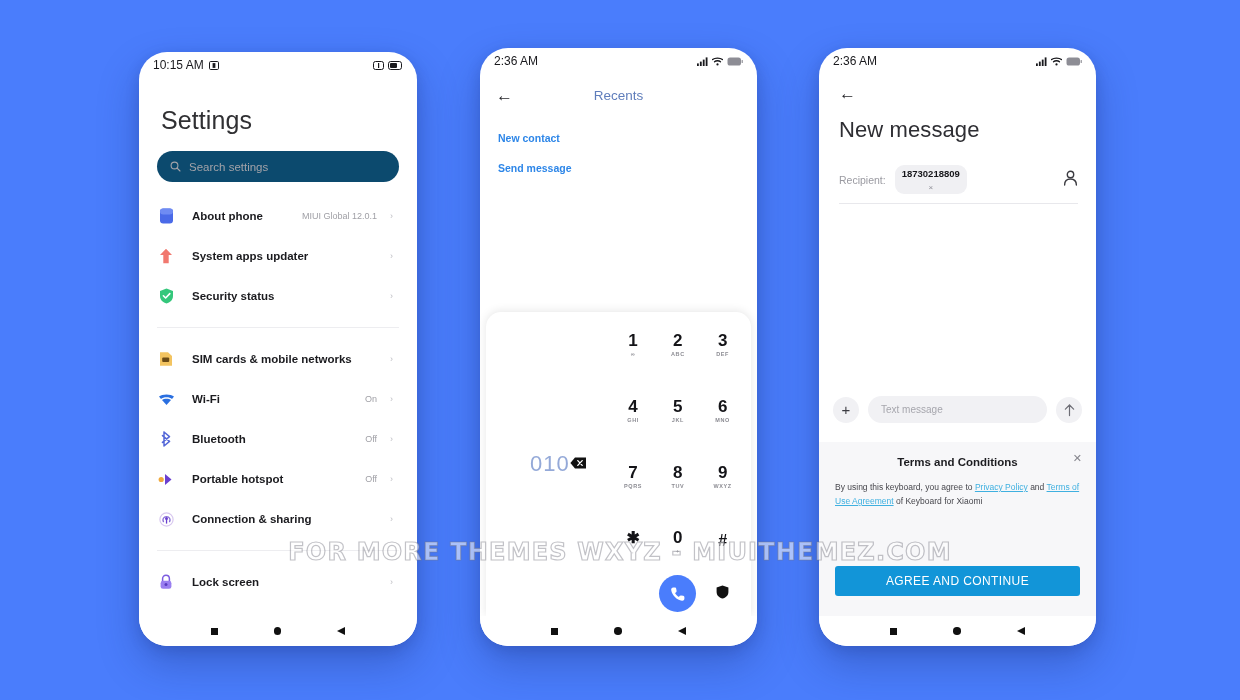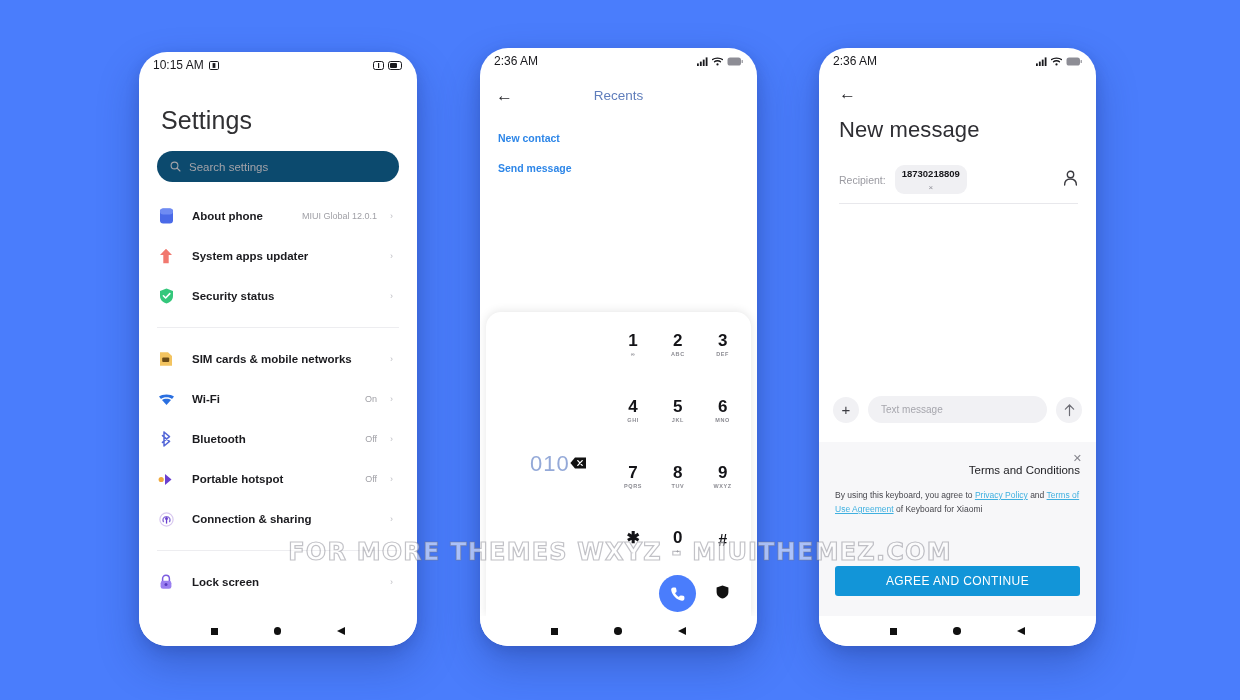--- a/index.html
+++ b/index.html
@@ -165,21 +165,21 @@
   .send-btn {
     width: 26px; height: 26px; border-radius: 50%; background: #f1f1f4;
     display: flex; align-items: center; justify-content: center;
     font-size: 12px; color: #6d6d75; flex: 0 0 26px;
   }
   .terms {
     position: absolute; left: 0; right: 0; bottom: 0; top: 368px;
     background: #f7f7f9; padding: 14px 16px 0 16px;
   }
   .terms-x { position: absolute; right: 14px; top: 10px; font-size: 11px; color: #85858d; }
-  .terms-title { text-align: right; font-size: 11.5px; font-weight: normal; color: #1d1d21; margin-top: 8px; }
+  .terms-title { text-align: center; font-size: 11.5px; font-weight: bold; color: #1d1d21; margin-top: 0; }
   .terms-body { font-size: 8.5px; color: #47474d; line-height: 1.62; margin-top: 13px; }
   .terms-link { color: #3fb0e0; text-decoration: underline; }
   .agree-btn {
     position: absolute; left: 16px; right: 16px; top: 124px;
     height: 30px; background: #1295d8; border-radius: 3px;
     display: flex; align-items: center; justify-content: center;
     color: #fff; font-size: 12px; letter-spacing: .4px;
   }
 
   

